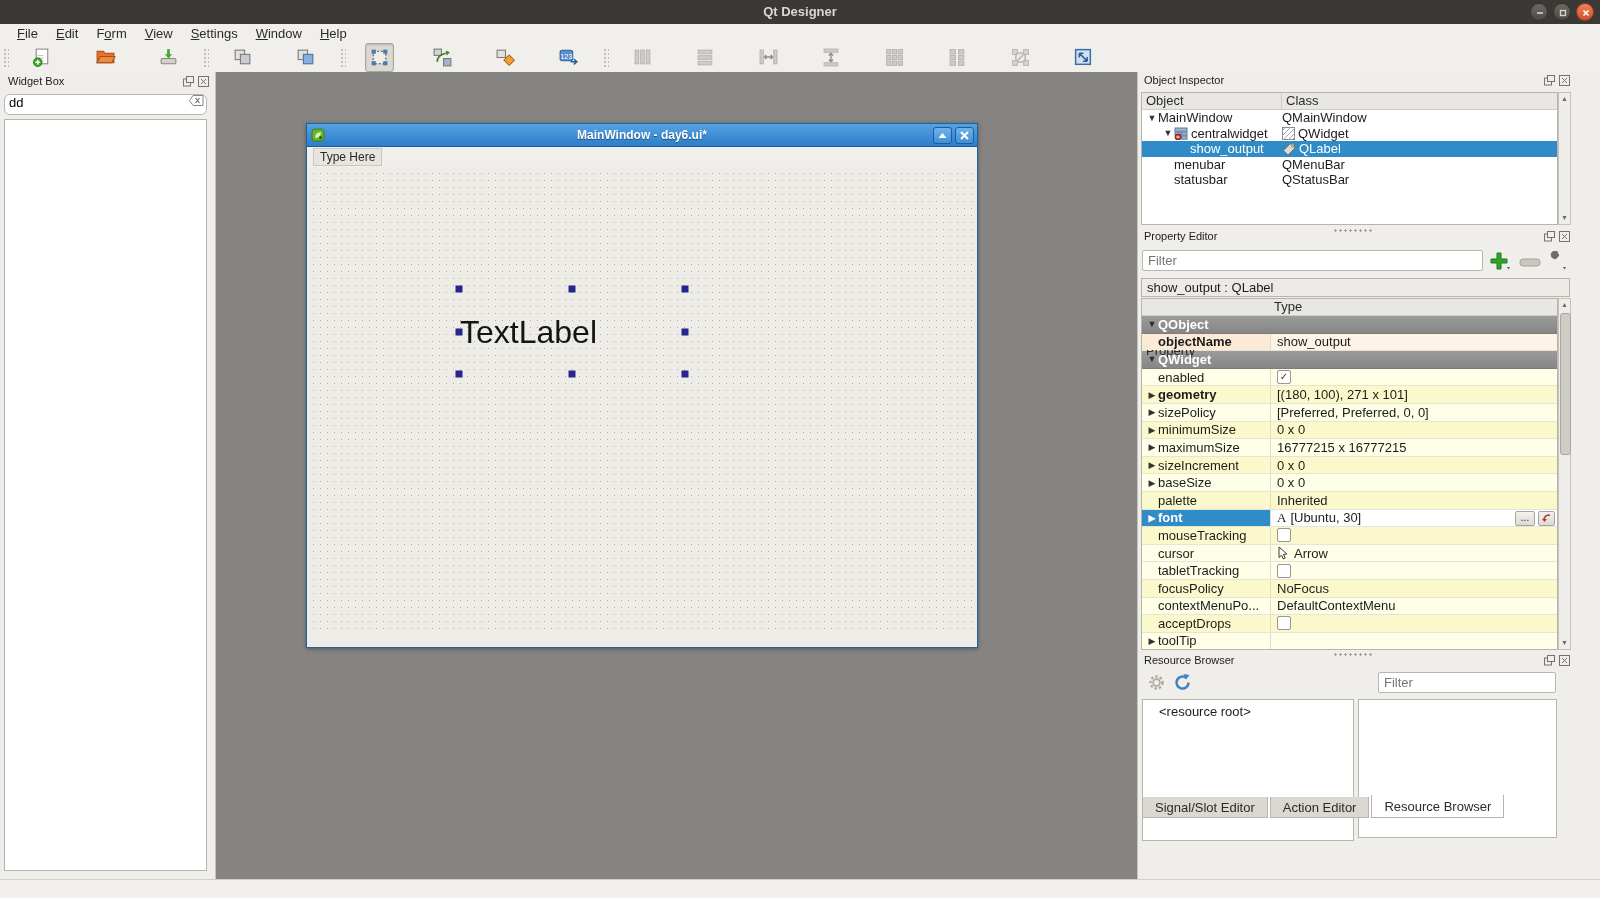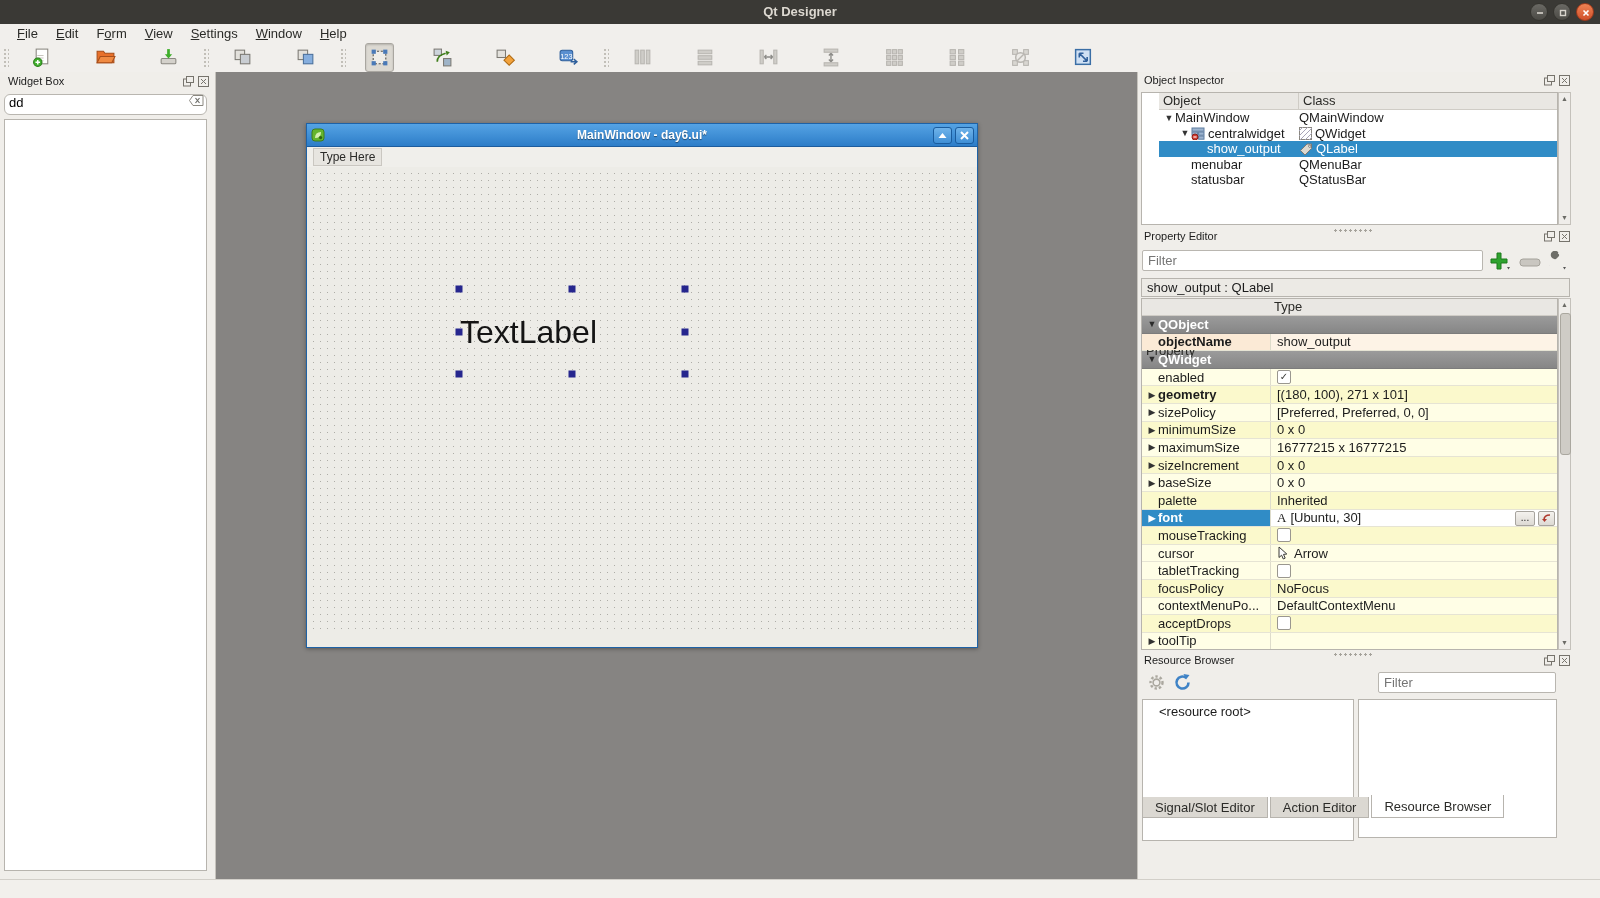--- a/index.html
+++ b/index.html
@@ -63,21 +63,21 @@
   .sel-box{position:absolute;left:152px;top:122px;width:226px;height:85px;}
   .handle{position:absolute;width:7px;height:7px;background:#26268e;transform:translate(-50%,-50%);}
   .sel-label{position:absolute;left:153px;top:147px;font-size:32px;color:#141414;
              letter-spacing:0;white-space:nowrap;}
   
   .right-dock{position:absolute;left:1137px;top:72px;width:463px;height:807px;background:#f0eeea;
               border-left:1px solid #c6c3bd;box-sizing:border-box;}
   .rsec-head{position:absolute;left:6px;width:426px;display:flex;justify-content:space-between;align-items:center;gap:46px;}
   
   .oi-table{position:absolute;left:3px;top:20px;width:417px;height:133px;background:#fff;
-            border:1px solid #b7b4ae;box-sizing:border-box;overflow:hidden;padding-left:17px;}
+            border:1px solid #b7b4ae;box-sizing:border-box;overflow:hidden;}
   .t-header{display:flex;height:16px;background:#e9e7e3;border-bottom:1px solid #cfccc6;}
   .t-hcell{line-height:16px;padding-left:4px;border-right:1px solid #cfccc6;box-sizing:border-box;color:#2b2b28;}
   .oi-row{display:flex;height:15.5px;align-items:center;}
   .oi-row.selected{background:#308cc6;color:#fff;}
   .oi-obj{width:140px;display:flex;align-items:center;box-sizing:border-box;overflow:hidden;}
   .oi-cls{flex:1;display:flex;align-items:center;gap:3px;overflow:hidden;}
   .tri{width:12px;text-align:center;font-size:9px;color:#333;flex:none;}
   .oi-row.selected .tri{color:#fff;}
   
   .vsb{position:absolute;width:13px;background:#efedea;border:1px solid #c4c1bb;box-sizing:border-box;}

